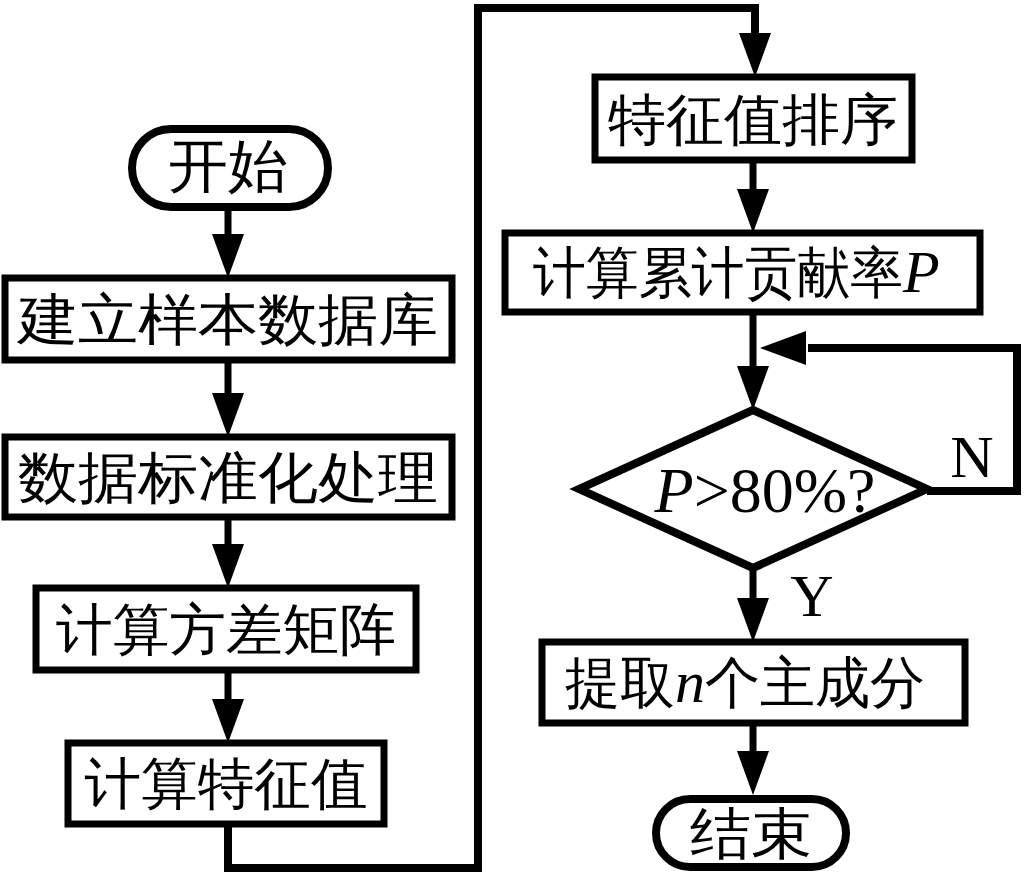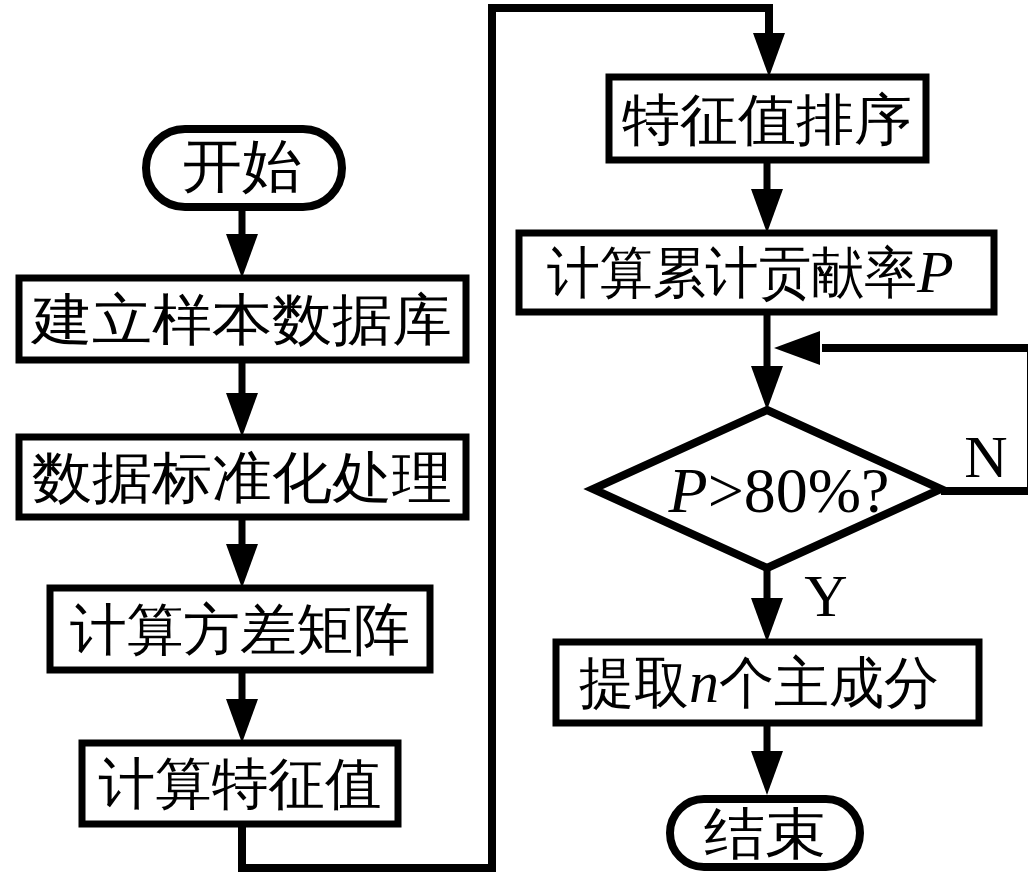--- a/index.html
+++ b/index.html
@@ -5,21 +5,20 @@
   html, body {
     margin: 0;
     padding: 0;
     background: #ffffff;
   }
   .canvas-wrap {
     width: 980px;
     height: 878px;
     background: #ffffff;
     position: relative;
-    margin-left: 14px;
   }
   svg { display: block; }
   .shape {
     fill: #ffffff;
     stroke: #000000;
     stroke-width: 7px;
     stroke-linejoin: miter;
   }
   .terminator { stroke-width: 8px; }
   .decision-shape { stroke-width: 8px; }

